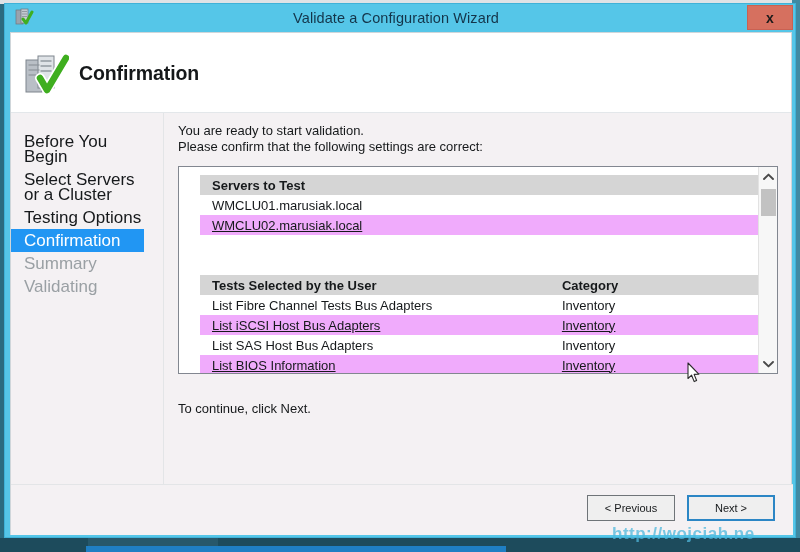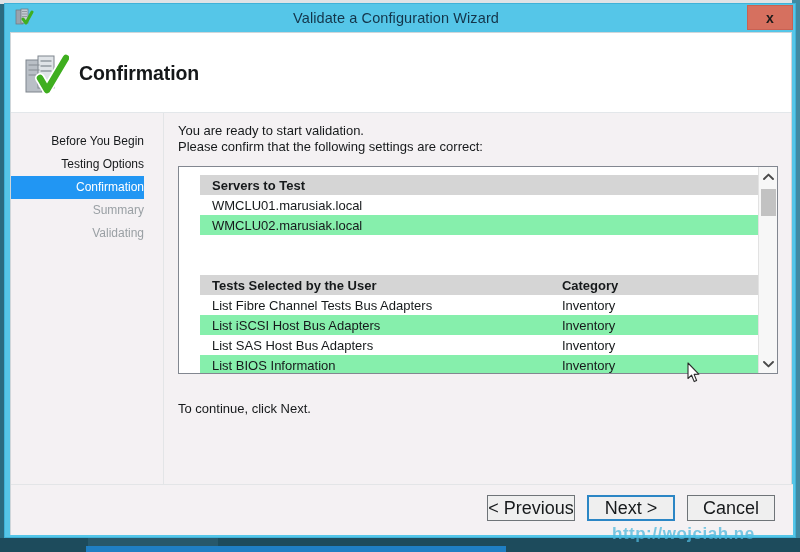--- a/index.html
+++ b/index.html
@@ -120,27 +120,26 @@
     background: #f4f1f3;
   }
   #sidebar {
     position: absolute; left: 0; top: 0;
     width: 147px; height: 371px;
     background: #f4f1f3;
     padding-top: 17px;
   }
   .sidebar-item {
     padding: 4px 0 4px 13px;
-    font-size: 12px;
+    font-size: 17px;
     color: #16191b;
     line-height: 15px;
     cursor: pointer;
     white-space: normal;
     width: 133px;
-    text-align: right;
   }
   .sidebar-item.muted { color: #9aa0a4; }
   .sidebar-item.active {
     background: #2196f3;
     color: #ffffff;
   }
   #vsep {
     position: absolute; left: 152px; top: 0;
     width: 1px; height: 371px;
     background: #e3e5e7;
@@ -188,21 +187,21 @@
   }
   .grid-row {
     display: flex;
     font-size: 13px;
     color: #16191b;
     height: 20px;
     align-items: center;
     padding-left: 12px;
     margin-left: 21px;
   }
-  .grid-row.zebra { background: #86efac; }
+  .grid-row.zebra { background: #f0abfc; text-decoration: underline; }
   .grid-row .c1 { width: 355px; }
   .grid-row .c2 { width: 200px; }
   .spacer-row { height: 20px; }
 
   
   #scrollbar {
     position: absolute;
     right: 0; top: 0;
     width: 19px; height: 100%;
     background: #f7f7f7;
@@ -238,21 +237,21 @@
   
   #buttons {
     position: absolute;
     right: 18px; top: 10px;
     display: flex; gap: 12px;
   }
   .btn {
     width: 88px; height: 26px;
     background: #efefef;
     border: 1px solid #6f7478;
-    font-size: 18px;
+    font-size: 11px;
     color: #16191b;
     display: flex; align-items: center; justify-content: center;
     cursor: pointer;
     font-family: "Liberation Sans", sans-serif;
   }
   .btn.default {
     border: 1px solid #2c86c5;
     outline: 1px solid #2c86c5;
     outline-offset: -2px;
   }
@@ -326,20 +325,21 @@
             <path d="M17 26 L24 38 L43 6" stroke="#3fae1f" stroke-width="6.5" fill="none" stroke-linecap="round" stroke-linejoin="round"></path>
           </svg>
         </span>
         <div id="header-title">Confirmation</div>
       </div>
 
       <div id="content">
 
         <div id="sidebar">
           <div class="sidebar-item">Before You Begin</div>
+          <div class="sidebar-item">Select Servers or a Cluster</div>
           <div class="sidebar-item">Testing Options</div>
           <div class="sidebar-item active">Confirmation</div>
           <div class="sidebar-item muted">Summary</div>
           <div class="sidebar-item muted">Validating</div>
         </div>
 
         <div id="vsep"></div>
 
         <div id="main">
           <div class="intro-line">You are ready to start validation.</div>
@@ -403,21 +403,20 @@
 
           <div class="continue-line">To continue, click Next.</div>
         </div>
 
         <div id="hsep"></div>
 
         <div id="footer">
           <div id="buttons">
             <div class="btn">&lt; Previous</div>
             <div class="btn default">Next &gt;</div>
-            <div class="btn">Cancel</div>
           </div>
         </div>
 
       </div>
     </div>
   </div>
 
   <div id="cursor">
     <svg width="14" height="22" viewBox="0 0 14 22">
       <path d="M1 1 L1 16.5 L4.6 13.2 L7.2 19.6 L9.6 18.5 L7.1 12.4 L11.8 12.2 Z" fill="#ffffff" stroke="#2b2b2b" stroke-width="1.1" stroke-linejoin="round"></path>

